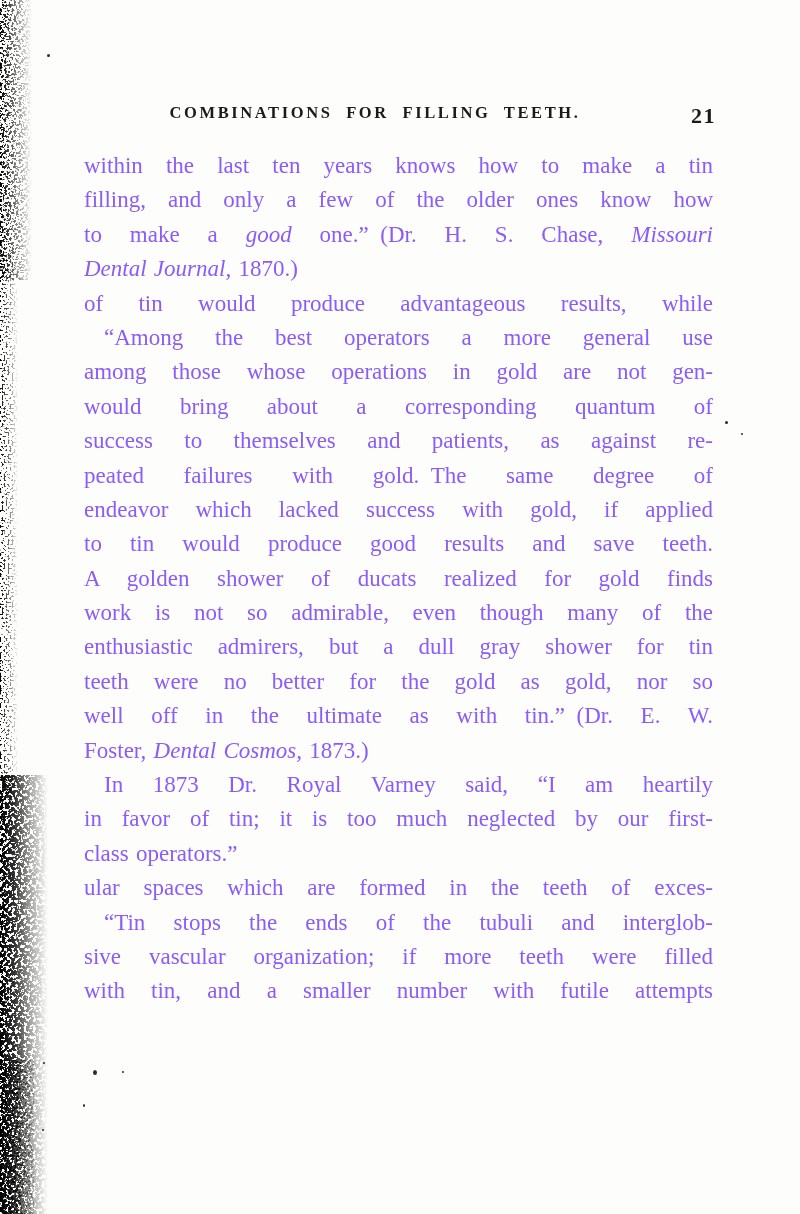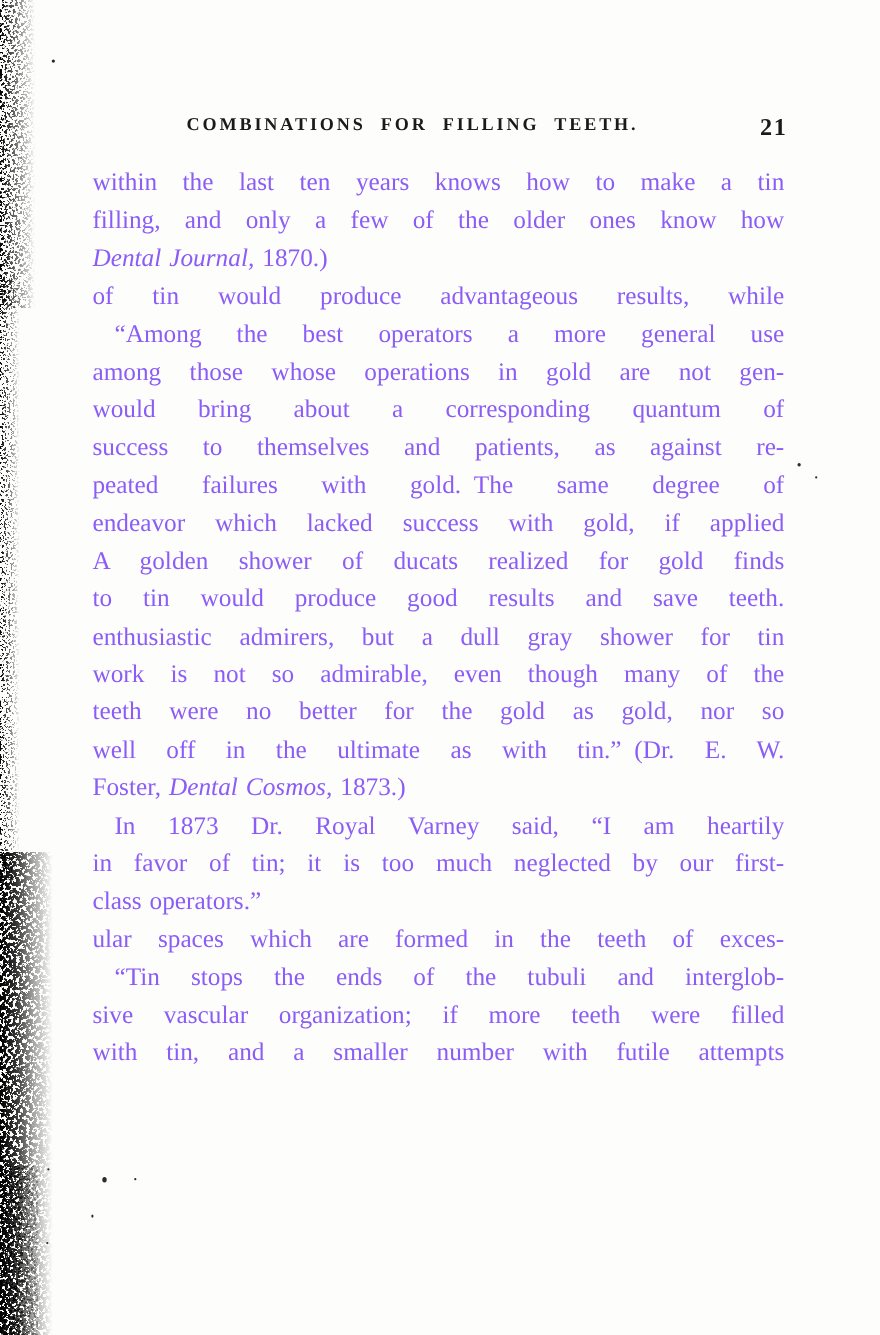--- a/index.html
+++ b/index.html
@@ -124,32 +124,33 @@
   </svg>
 
   <div class="running-header">
     <div class="header-title">COMBINATIONS FOR FILLING TEETH.</div>
     <div class="page-number">21</div>
   </div>
 
   <div class="page-body">
       <div class="line j"><span>within the last ten years knows how to make a tin</span></div>
       <div class="line j"><span>filling, and only a few of the older ones know how</span></div>
+      <div class="line j"><span>to make a </span><span class="it">good</span><span> one.” (Dr. H. S. Chase, </span><span class="it">Missouri</span></div>
       <div class="line"><span class="it">Dental Journal,</span><span> 1870.)</span></div>
       <div class="line j"><span>of tin would produce advantageous results, while</span></div>
       <div class="line j indent"><span>“Among the best operators a more general use</span></div>
       <div class="line j"><span>among those whose operations in gold are not gen-</span></div>
       <div class="line j"><span>would bring about a corresponding quantum of</span></div>
       <div class="line j"><span>success to themselves and patients, as against re-</span></div>
       <div class="line j"><span>peated failures with gold. The same degree of</span></div>
       <div class="line j"><span>endeavor which lacked success with gold, if applied</span></div>
+      <div class="line j"><span>to tin would produce good results and save teeth.</span></div>
       <div class="line j"><span>A golden shower of ducats realized for gold finds</span></div>
-      <div class="line j"><span>to tin would produce good results and save teeth.</span></div>
+      <div class="line j"><span>work is not so admirable, even though many of the</span></div>
       <div class="line j"><span>enthusiastic admirers, but a dull gray shower for tin</span></div>
-      <div class="line j"><span>work is not so admirable, even though many of the</span></div>
       <div class="line j"><span>teeth were no better for the gold as gold, nor so</span></div>
       <div class="line j"><span>well off in the ultimate as with tin.” (Dr. E. W.</span></div>
       <div class="line"><span>Foster, </span><span class="it">Dental Cosmos,</span><span> 1873.)</span></div>
       <div class="line j indent"><span>In 1873 Dr. Royal Varney said, “I am heartily</span></div>
       <div class="line j"><span>in favor of tin; it is too much neglected by our first-</span></div>
       <div class="line"><span>class operators.”</span></div>
       <div class="line j"><span>ular spaces which are formed in the teeth of exces-</span></div>
       <div class="line j indent"><span>“Tin stops the ends of the tubuli and interglob-</span></div>
       <div class="line j"><span>sive vascular organization; if more teeth were filled</span></div>
       <div class="line j"><span>with tin, and a smaller number with futile attempts</span></div>

